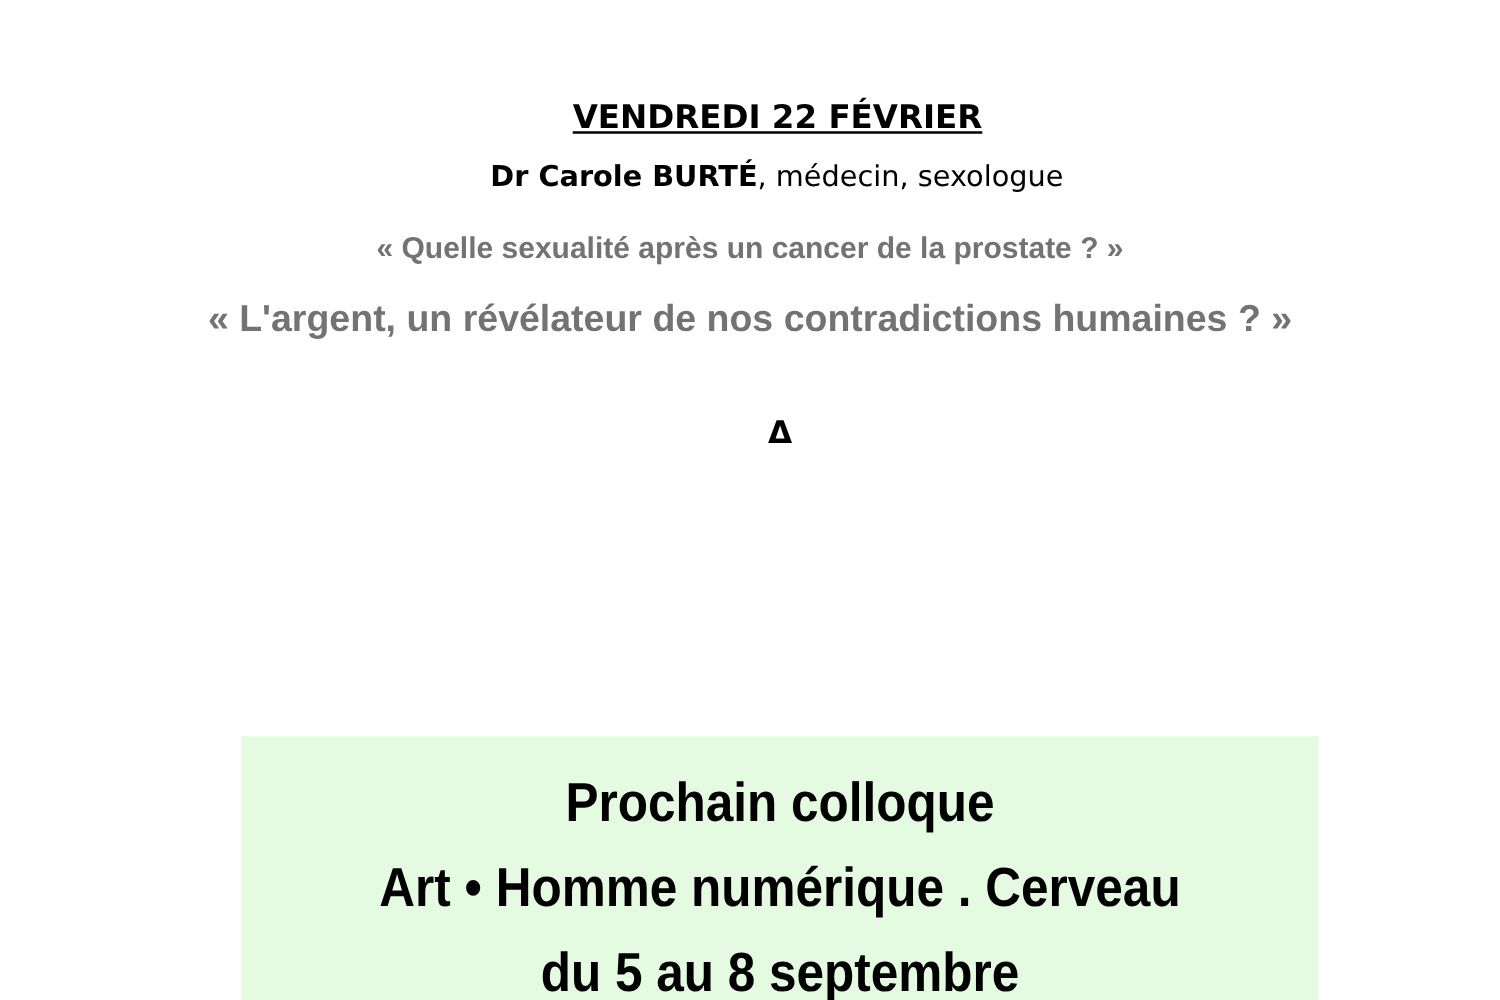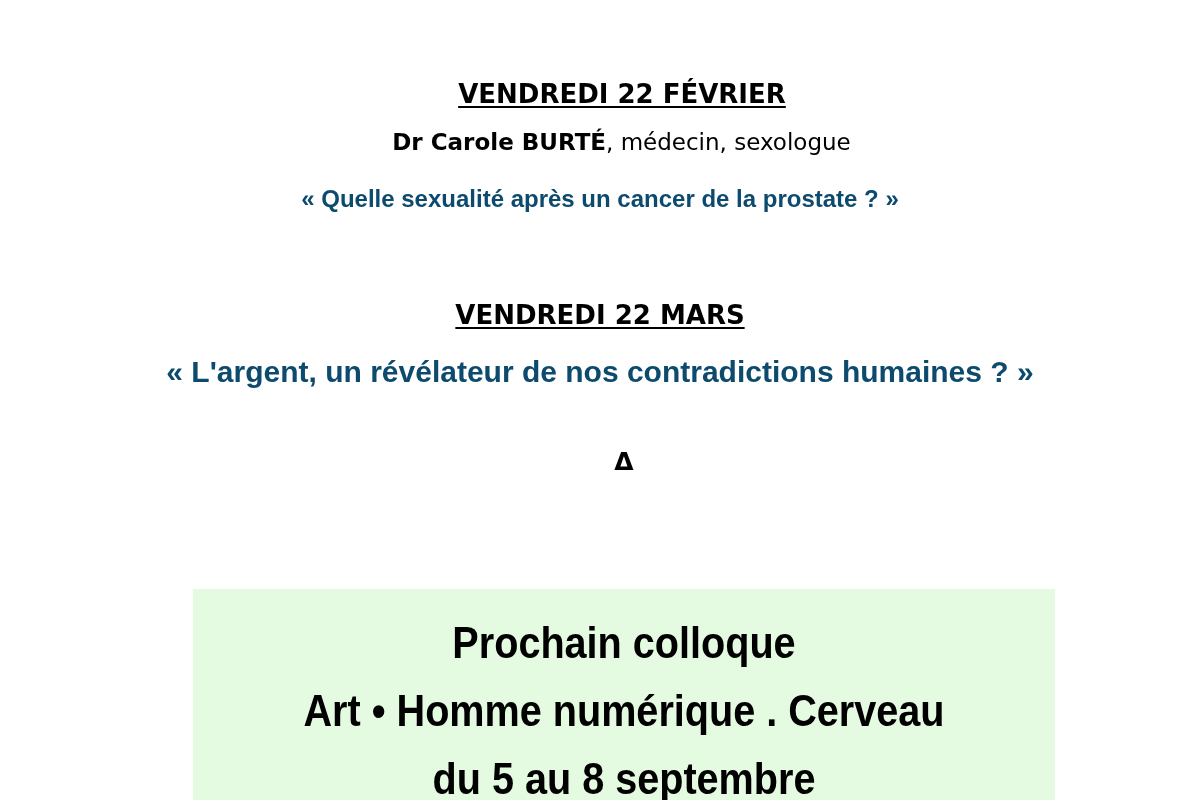--- a/index.html
+++ b/index.html
@@ -40,21 +40,21 @@
   }
   .speaker-block-2 {
     font-family: "Liberation Sans", sans-serif;
     font-size: 25px;
     line-height: 29px;
     margin-top: 18px;
   }
   .bold { font-weight: bold; }
   
   .talk-title {
-    color: #0c4a6e;
+    color: #737373;
     font-family: "Liberation Sans", sans-serif;
     font-weight: bold;
     font-size: 24px;
     line-height: 30px;
   }
   .session-1 .talk-title { margin-top: 28px; }
   .session-2 .talk-title { margin-top: 27px; font-size: 30px; }
   
   .separator {
     margin: 62px 0 0 193px;
@@ -94,21 +94,20 @@
 
   <section class="session-1 centered">
     <div class="date-heading">VENDREDI 22 FÉVRIER</div>
     <div class="speaker-line-1">
       <span class="bold">Dr Carole BURTÉ</span><span>, médecin, sexologue</span>
     </div>
     <div class="talk-title">« Quelle sexualité après un cancer de la prostate ? »</div>
   </section>
 
   <section class="session-2 centered">
-    <div class="date-heading">VENDREDI 22 MARS</div>
     <div class="speaker-block-2">
     </div>
     <div class="talk-title">« L'argent, un révélateur de nos contradictions humaines ? »</div>
   </section>
 
   <div class="separator">Δ</div>
 
   <div class="announcement-box">
     <div class="announcement-line">Prochain colloque</div>
     <div class="announcement-line">Art • Homme numérique . Cerveau</div>

